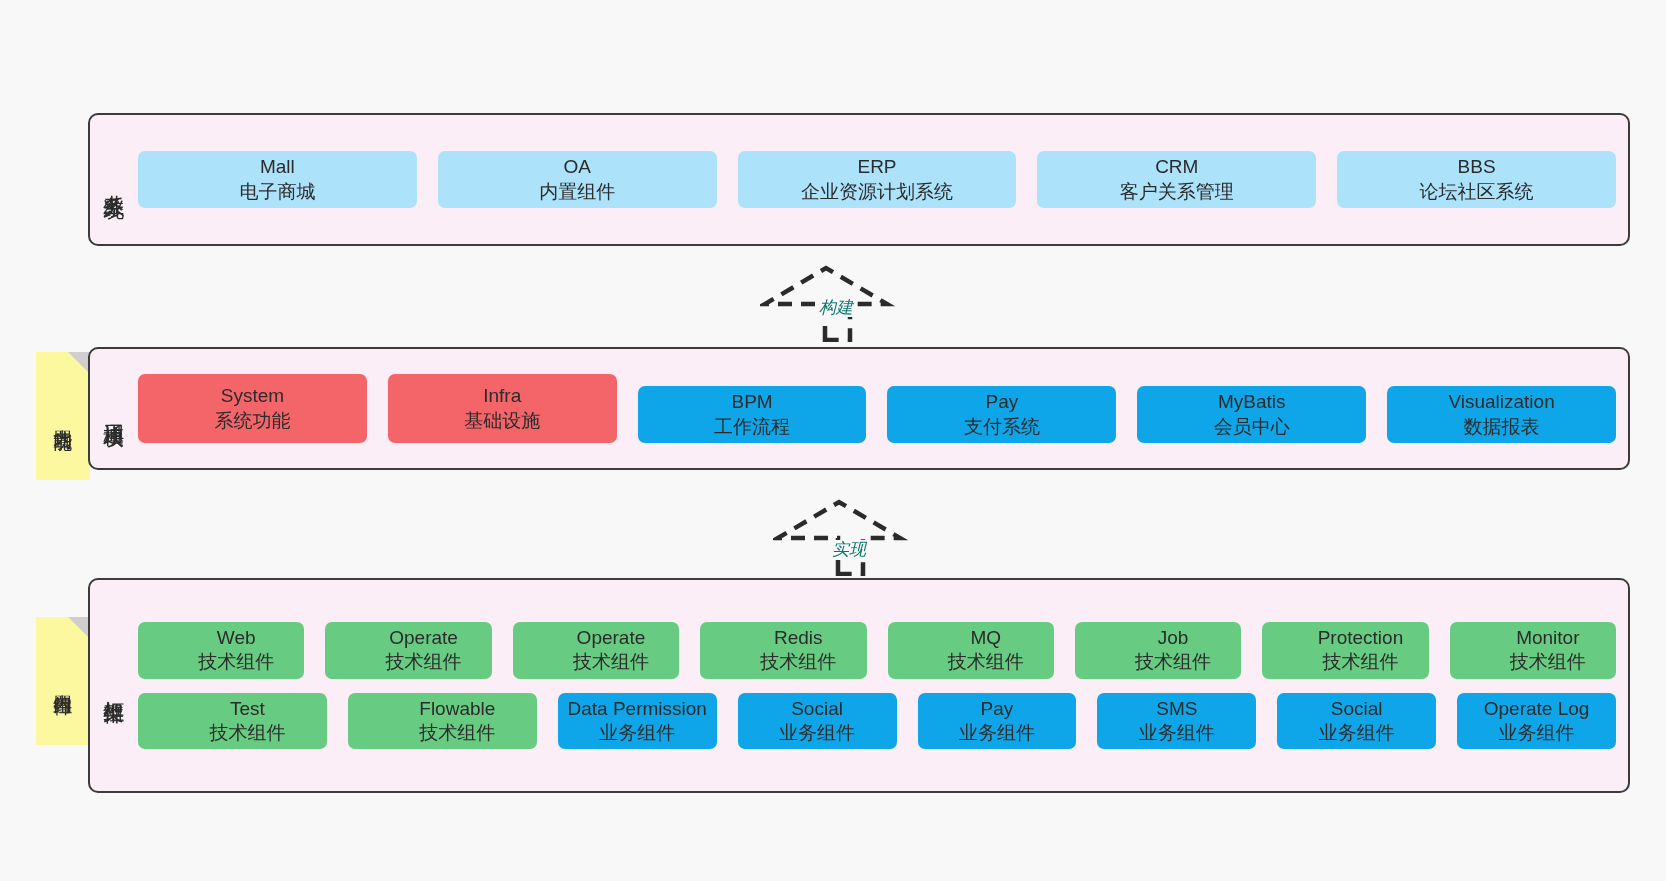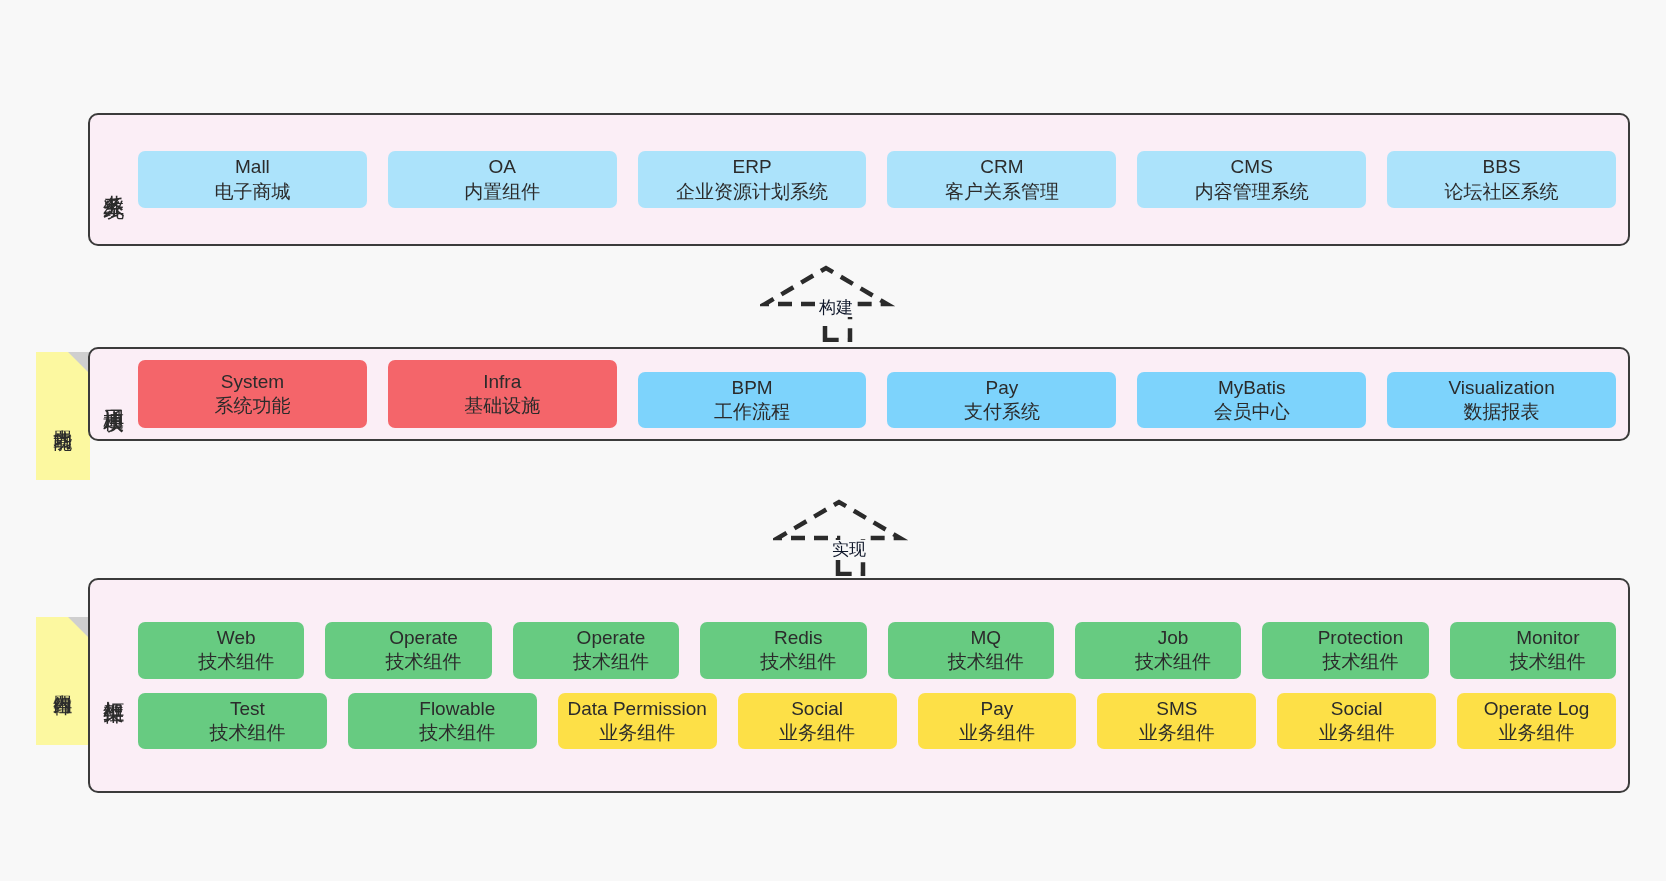--- a/index.html
+++ b/index.html
@@ -75,23 +75,23 @@
     color: #2b2b2b;
     box-sizing: border-box;
     padding: 4px 6px;
   }
   .card .en { white-space: nowrap; }
   .card .cn { white-space: nowrap; }
   .card.wrap .en { white-space: normal; }
 
   .c-blue       { background: #ace3fb; }
   .c-red        { background: #f4656a; }
-  .c-pink       { background: #7dd3fc; margin-top: 12px; }
+  .c-pink       { background: #0ea5e9; margin-top: 12px; }
   .c-green      { background: #67cb81; padding-left: 36px; }
-  .c-lightgreen { background: #fde047; }
+  .c-lightgreen { background: #0ea5e9; }
 
   
   .note {
     position: absolute;
     background: #fcf8a0;
     width: 54px;
     box-sizing: border-box;
     display: flex;
     align-items: center;
     justify-content: center;
@@ -116,24 +116,25 @@
 
   
   .arrow {
     position: absolute;
   }
   .arrow svg { display: block; }
   .arrow-label {
     position: absolute;
     font-size: 17px;
     line-height: 1;
-    color: #0f172a;
+    color: #0f766e;
     background: #f8f8f8;
     padding: 1px 2px;
     white-space: nowrap;
+    font-style: italic;
   }
 </style>
 </head>
 <body>
 
 <div class="canvas">
 
   <div class="layer" style="left:88px; top:113px; width:1542px; height:133px;">
     <div class="layer-label">业务系统</div>
     <div class="layer-body">
@@ -146,45 +147,41 @@
           <span class="en">OA</span>
           <span class="cn">内置组件</span>
         </div>
         <div class="card c-blue">
           <span class="en">ERP</span>
           <span class="cn">企业资源计划系统</span>
         </div>
         <div class="card c-blue">
           <span class="en">CRM</span>
           <span class="cn">客户关系管理</span>
-        </div>
-        <div class="card c-blue">
-          <span class="en">CMS</span>
-          <span class="cn">内容管理系统</span>
         </div>
         <div class="card c-blue">
           <span class="en">BBS</span>
           <span class="cn">论坛社区系统</span>
         </div>
       </div>
     </div>
   </div>
 
   <div class="arrow" style="left:760px; top:262px; width:150px; height:80px;">
     <svg width="150" height="80" viewBox="0 0 150 80">
       <path d="M 65 78 L 65 42 L 5 42 L 66 6 L 127 42 L 90 42 L 90 78 Z" fill="none" stroke="#2b2b2b" stroke-width="4.5" stroke-dasharray="14 9" stroke-linecap="butt" stroke-linejoin="miter"></path>
     </svg>
     <span class="arrow-label" style="left:57px; top:36px;">构建</span>
   </div>
 
   <div class="note" style="left:36px; top:352px; height:128px;">
     <span>内置功能</span>
   </div>
 
-  <div class="layer" style="left:88px; top:347px; width:1542px; height:94px;">
+  <div class="layer" style="left:88px; top:347px; width:1542px; height:123px;">
     <div class="layer-label">通用模块</div>
     <div class="layer-body">
       <div class="row">
         <div class="card c-red">
           <span class="en">System</span>
           <span class="cn">系统功能</span>
         </div>
         <div class="card c-red">
           <span class="en">Infra</span>
           <span class="cn">基础设施</span>

